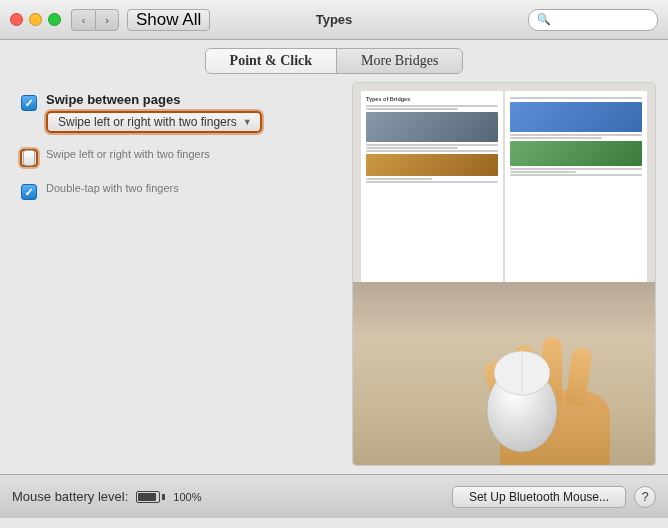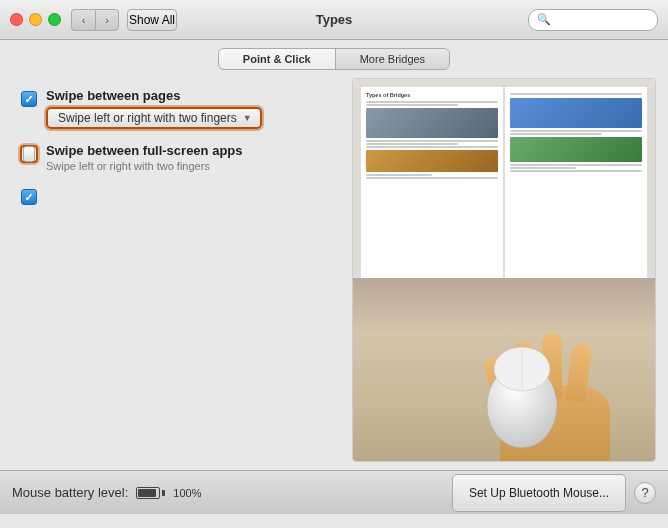--- a/index.html
+++ b/index.html
@@ -55,26 +55,26 @@
     }
     .nav-btn:first-child {
       border-radius: 4px 0 0 4px;
       border-right: none;
     }
     .nav-btn:last-child {
       border-radius: 0 4px 4px 0;
     }
     .show-all-btn {
       margin-left: 8px;
-      padding: 2px 1px;
+      padding: 2px 8px;
       background: linear-gradient(to bottom, #f0f0f0, #d8d8d8);
       border: 1px solid #aaa;
       border-radius: 4px;
       cursor: pointer;
-      font-size: 12px;
+      font-size: 17px;
       height: 22px;
       display: flex;
       align-items: center;
     }
     .title {
       position: absolute;
       left: 50%;
       transform: translateX(-50%);
       font-size: 13px;
       font-weight: bold;
@@ -113,26 +113,27 @@
     }
     .tabs-container {
       display: flex;
       border: 1px solid #aaa;
       border-radius: 6px;
       overflow: hidden;
       background: #d0d0d0;
     }
     .tab {
       padding: 4px 24px;
-      font-size: 11px;
+      font-size: 14px;
       cursor: pointer;
       background: linear-gradient(to bottom, #e8e8e8, #d5d5d5);
       color: #333;
       border: none;
       border-right: 1px solid #aaa;
+      font-family: Liberation Serif, serif;
     }
     .tab:last-child { border-right: none; }
     .tab.active {
       background: linear-gradient(to bottom, #f8f8f8, #ececec);
       font-weight: 600;
     }
 
     
     .main {
       display: flex;
@@ -359,21 +360,21 @@
     }
     .spacer { flex: 1; }
     .setup-btn {
       padding: 4px 16px;
       background: linear-gradient(to bottom, #f5f5f5, #ddd);
       border: 1px solid #aaa;
       border-radius: 5px;
       cursor: pointer;
       font-size: 12px;
       color: #222;
-      height: 38px;
+      height: 22px;
       display: flex;
       align-items: center;
     }
     .help-btn {
       width: 22px;
       height: 22px;
       border-radius: 50%;
       border: 1px solid #aaa;
       background: linear-gradient(to bottom, #f5f5f5, #ddd);
       display: flex;
@@ -429,30 +430,30 @@
           </button>
         </div>
       </div>
     </div>
 
     <div class="setting-row setting-row-highlighted">
       <div class="checkbox-wrap" style="border: 2px solid #b84c00; border-radius:4px; outline: 2px solid rgba(184,76,0,0.35); padding:1px;">
         <div class="checkbox-empty"></div>
       </div>
       <div class="setting-text">
-        <div class="setting-title">Swipe between full-screen apps</div>
         <div class="setting-subtitle">Swipe left or right with two fingers</div>
       </div>
     </div>
 
     <div class="setting-row">
       <div class="checkbox-wrap">
         <div class="checkbox-blue">✓</div>
       </div>
       <div class="setting-text">
+        <div class="setting-subtitle">Double-tap with two fingers</div>
       </div>
     </div>
 
   </div>
 
   <div class="right-panel">
     <div class="preview-area">
 
       <div class="book-spread">
         <div class="book-page">

